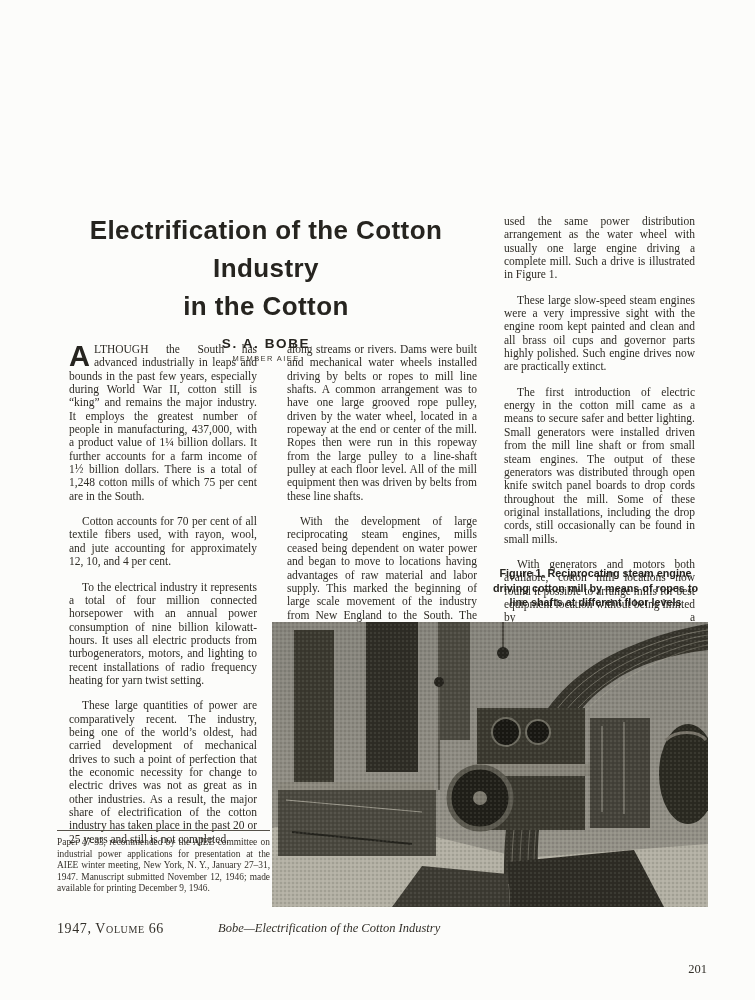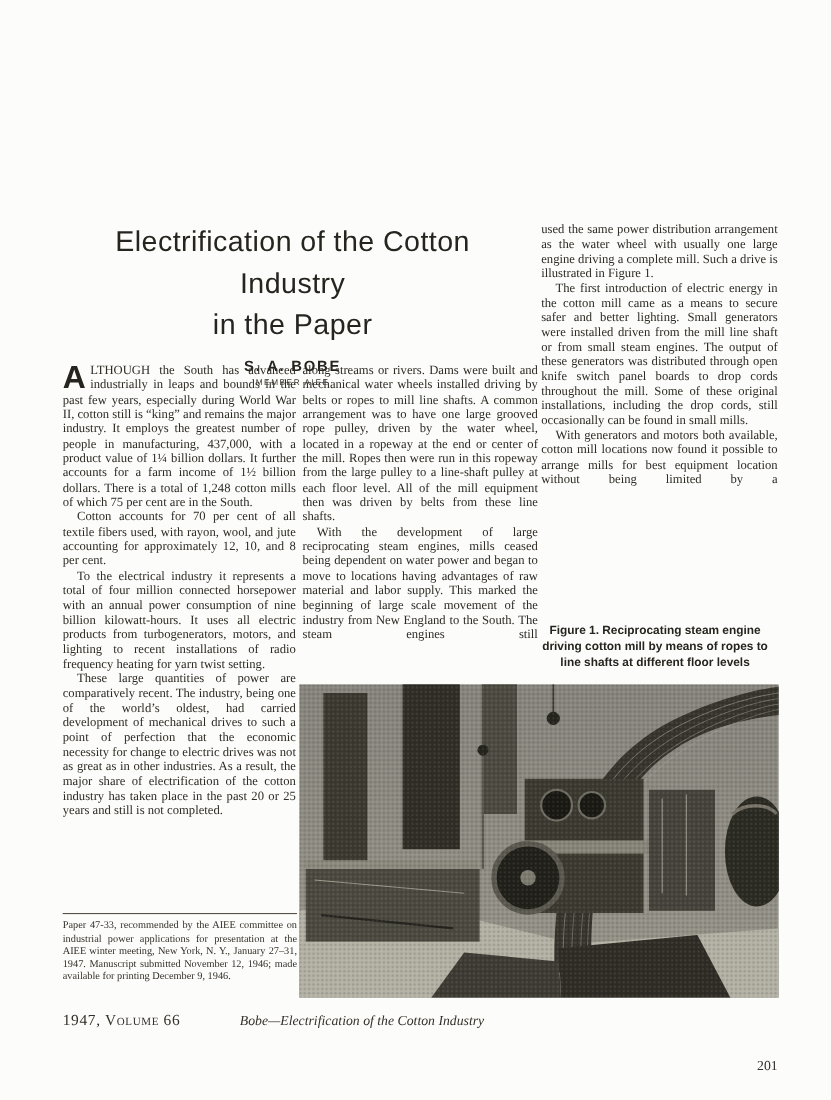--- a/index.html
+++ b/index.html
@@ -6,33 +6,33 @@
   .page {
     position:relative; width:755px; height:1000px;
     background:#fcfcfa; overflow:hidden;
     font-family:"Liberation Serif","DejaVu Serif",serif;
     color:#2e2b25;
   }
 
   
   .title-block { position:absolute; left:57px; top:200px; width:418px; text-align:center; color:#26241f; }
   .title-block h1 {
-    margin:0; font-family:"Liberation Sans","DejaVu Sans",sans-serif;
-    font-weight:400; font-size:26px; line-height:38px; letter-spacing:0.4px;
+    margin:11px; font-family:"Liberation Sans","DejaVu Sans",sans-serif;
+    font-weight:700; font-size:26px; line-height:38px; letter-spacing:0.4px;
   }
   .title-line { display:block; }
   .author { margin-top:11px; font-family:"Liberation Sans",sans-serif; font-weight:700; font-size:13.5px; letter-spacing:1.6px; }
   .affil  { margin-top:3px;  font-family:"Liberation Sans",sans-serif; font-size:7.5px; letter-spacing:1.4px; color:#3d3a33; }
 
   
   .col {
     position:absolute; width:212px;
     font-size:11.5px; line-height:13.35px; text-align:justify;
   }
-  .col p { margin:0; text-indent:13px; }
+  .col p { margin:12px; text-indent:13px; }
   .col p.noindent { text-indent:0; }
   .col p.runover { text-align-last:justify; }
   .col1 { left:57px;  top:331px; }
   .col2 { left:275px; top:331px; width:214px; }
   .col3 { left:492px; top:203px; width:215px; }
 
   .dropcap {
     float:left; font-family:"Liberation Sans",sans-serif; font-weight:700;
     font-size:29px; line-height:23px; padding:2px 4px 0 0; color:#26241f;
   }
@@ -65,40 +65,41 @@
   .f-right  { position:absolute; right:48px; top:921px; font-size:12.5px; color:#33302a;margin-top:41px; }
 </style>
 </head>
 <body>
 
 <div class="page">
 
   <header class="title-block">
     <h1>
       <span class="title-line">Electrification of the Cotton Industry</span>
-      <span class="title-line">in the Paper</span>
+      <span class="title-line">in the Cotton</span>
     </h1>
     <div class="author">S. A. BOBE</div>
     <div class="affil">MEMBER AIEE</div>
   </header>
 
   <section class="col col1">
     <p class="noindent"><span class="dropcap">A</span><span>LTHOUGH the South has advanced industrially in leaps and bounds in the past few years, especially during World War II, cotton still is “king” and remains the major industry.  It employs the greatest number of people in manufacturing, 437,000, with a product value of 1¼ billion dollars.  It further accounts for a farm income of 1½ billion dollars.  There is a total of 1,248 cotton mills of which 75 per cent are in the South.</span></p>
-    <p>Cotton accounts for 70 per cent of all textile fibers used, with rayon, wool, and jute accounting for approximately 12, 10, and 8 per cent.</p>
+    <p>Cotton accounts for 70 per cent of all textile fibers used, with rayon, wool, and jute accounting for approximately 12, 10, and 4 per cent.</p>
     <p>To the electrical industry it represents a total of four million connected horsepower with an annual power consumption of nine billion kilowatt-hours.  It uses all electric products from turbogenerators, motors, and lighting to recent installations of radio frequency heating for yarn twist setting.</p>
     <p>These large quantities of power are comparatively recent.  The industry, being one of the world’s oldest, had carried development of mechanical drives to such a point of perfection that the economic necessity for change to electric drives was not as great as in other industries.  As a result, the major share of electrification of the cotton industry has taken place in the past 20 or 25 years and still is not completed.</p>
   </section>
 
   <section class="col col2">
     <p class="noindent">along streams or rivers.  Dams were built and mechanical water wheels installed driving by belts or ropes to mill line shafts.  A common arrangement was to have one large grooved rope pulley, driven by the water wheel, located in a ropeway at the end or center of the mill.  Ropes then were run in this ropeway from the large pulley to a line-shaft pulley at each floor level.  All of the mill equipment then was driven by belts from these line shafts.</p>
     <p class="runover">With the development of large reciprocating steam engines, mills ceased being dependent on water power and began to move to locations having advantages of raw material and labor supply.  This marked the beginning of large scale movement of the industry from New England to the South.  The steam engines still</p>
   </section>
 
   <section class="col col3">
     <p class="noindent">used the same power distribution arrangement as the water wheel with usually one large engine driving a complete mill.  Such a drive is illustrated in Figure 1.</p>
+    <p>These large slow-speed steam engines were a very impressive sight with the engine room kept painted and clean and all brass oil cups and governor parts highly polished.  Such engine drives now are practically extinct.</p>
     <p>The first introduction of electric energy in the cotton mill came as a means to secure safer and better lighting.  Small generators were installed driven from the mill line shaft or from small steam engines.  The output of these generators was distributed through open knife switch panel boards to drop cords throughout the mill.  Some of these original installations, including the drop cords, still occasionally can be found in small mills.</p>
     <p class="runover">With generators and motors both available, cotton mill locations now found it possible to arrange mills for best equipment location without being limited by a</p>
   </section>
 
   <div class="figure-caption">
     <span>Figure 1.</span>
     <span>Reciprocating steam engine driving cotton mill by means of ropes to line shafts at different floor levels</span>
   </div>
 
   <div class="photo">

